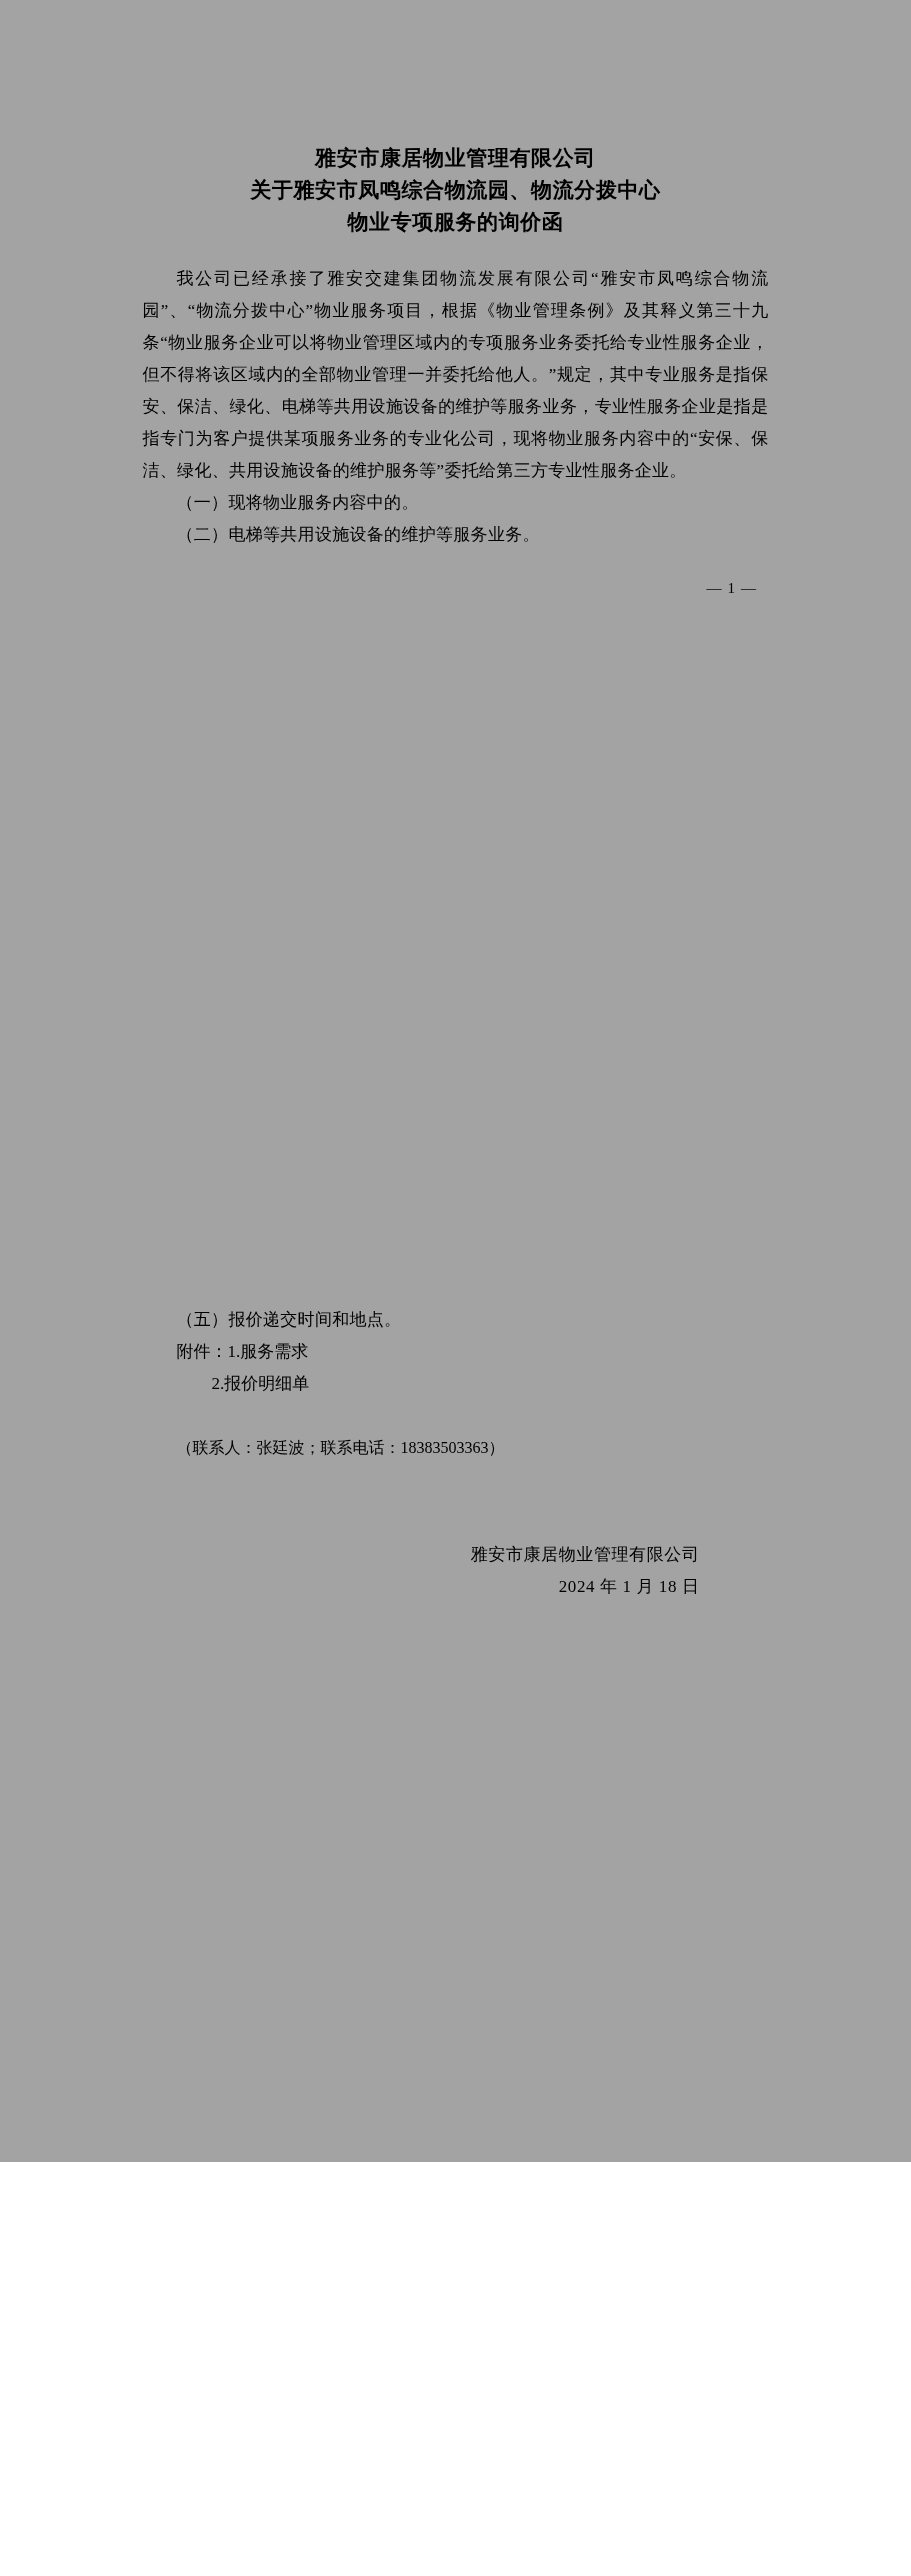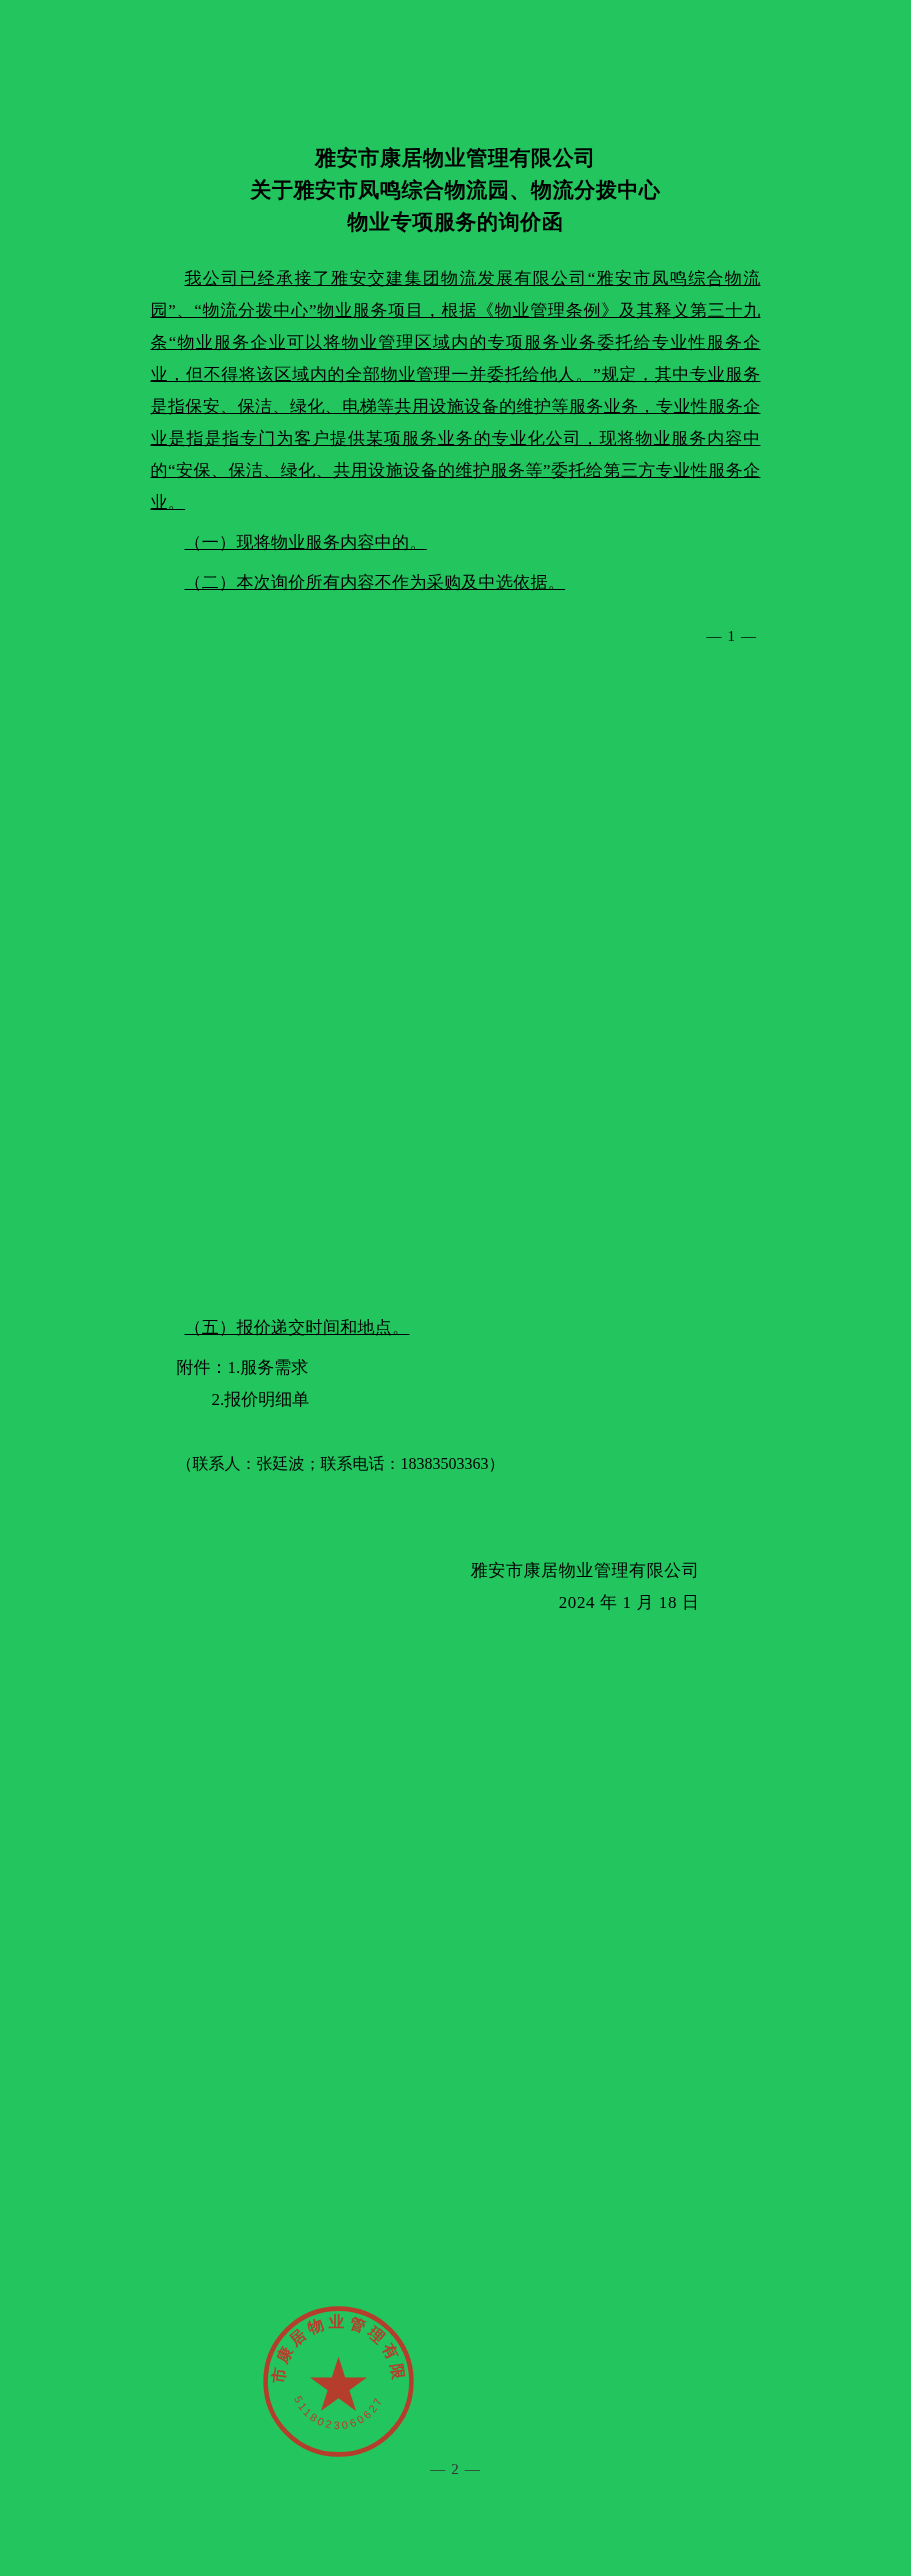--- a/index.html
+++ b/index.html
@@ -7,23 +7,23 @@
     padding: 0;
     background: #ffffff;
   }
   body {
     font-family: "Liberation Serif", "DejaVu Serif", serif;
     color: #000000;
   }
   .page {
     position: relative;
     width: 911px;
-    height: 2576px;
+    height: 2162px;
     margin: 0 auto;
-    background: #22c55e;
+    background: #a3a3a3;
     overflow: hidden;
   }
   
   .sheet {
     position: absolute;
     left: 0;
     width: 911px;
   }
   .sheet-1 { top: 0; height: 1288px; }
   .sheet-2 { top: 1224px; height: 1288px; }
@@ -43,28 +43,27 @@
     font-size: 21px;
     line-height: 32px;
     letter-spacing: 0.6px;
     color: #000;
   }
 
   .body-block {
     margin-top: 25px;
   }
   p.para {
-    margin: 8px;
+    margin: 0;
     font-size: 17px;
     line-height: 32px;
     text-align: justify;
     text-justify: inter-ideograph;
     text-indent: 34px;
     letter-spacing: 0.3px;
-    text-decoration: underline;
   }
 
   .page-number {
     text-align: right;
     font-size: 15px;
     margin-top: 29px;
     padding-right: 11.5px;
     letter-spacing: 1.1px;
   }
 
@@ -133,21 +132,21 @@
 
       <div class="title-block">
         <div class="title-line">雅安市康居物业管理有限公司</div>
         <div class="title-line">关于雅安市凤鸣综合物流园、物流分拨中心</div>
         <div class="title-line">物业专项服务的询价函</div>
       </div>
 
       <div class="body-block">
         <p class="para">我公司已经承接了雅安交建集团物流发展有限公司“雅安市凤鸣综合物流园”、“物流分拨中心”物业服务项目，根据《物业管理条例》及其释义第三十九条“物业服务企业可以将物业管理区域内的专项服务业务委托给专业性服务企业，但不得将该区域内的全部物业管理一并委托给他人。”规定，其中专业服务是指保安、保洁、绿化、电梯等共用设施设备的维护等服务业务，专业性服务企业是指是指专门为客户提供某项服务业务的专业化公司，现将物业服务内容中的“安保、保洁、绿化、共用设施设备的维护服务等”委托给第三方专业性服务企业。</p>
         <p class="para">（一）现将物业服务内容中的。</p>
-        <p class="para">（二）本次询价所有内容不作为采购及中选依据。</p>
+        <p class="para">（二）电梯等共用设施设备的维护等服务业务。</p>
       </div>
 
       <div class="page-number">— 1 —</div>
     </div>
   </div>
 
   <div class="sheet sheet-2">
     <div class="content">
 
       <p class="para">（五）报价递交时间和地点。</p>

